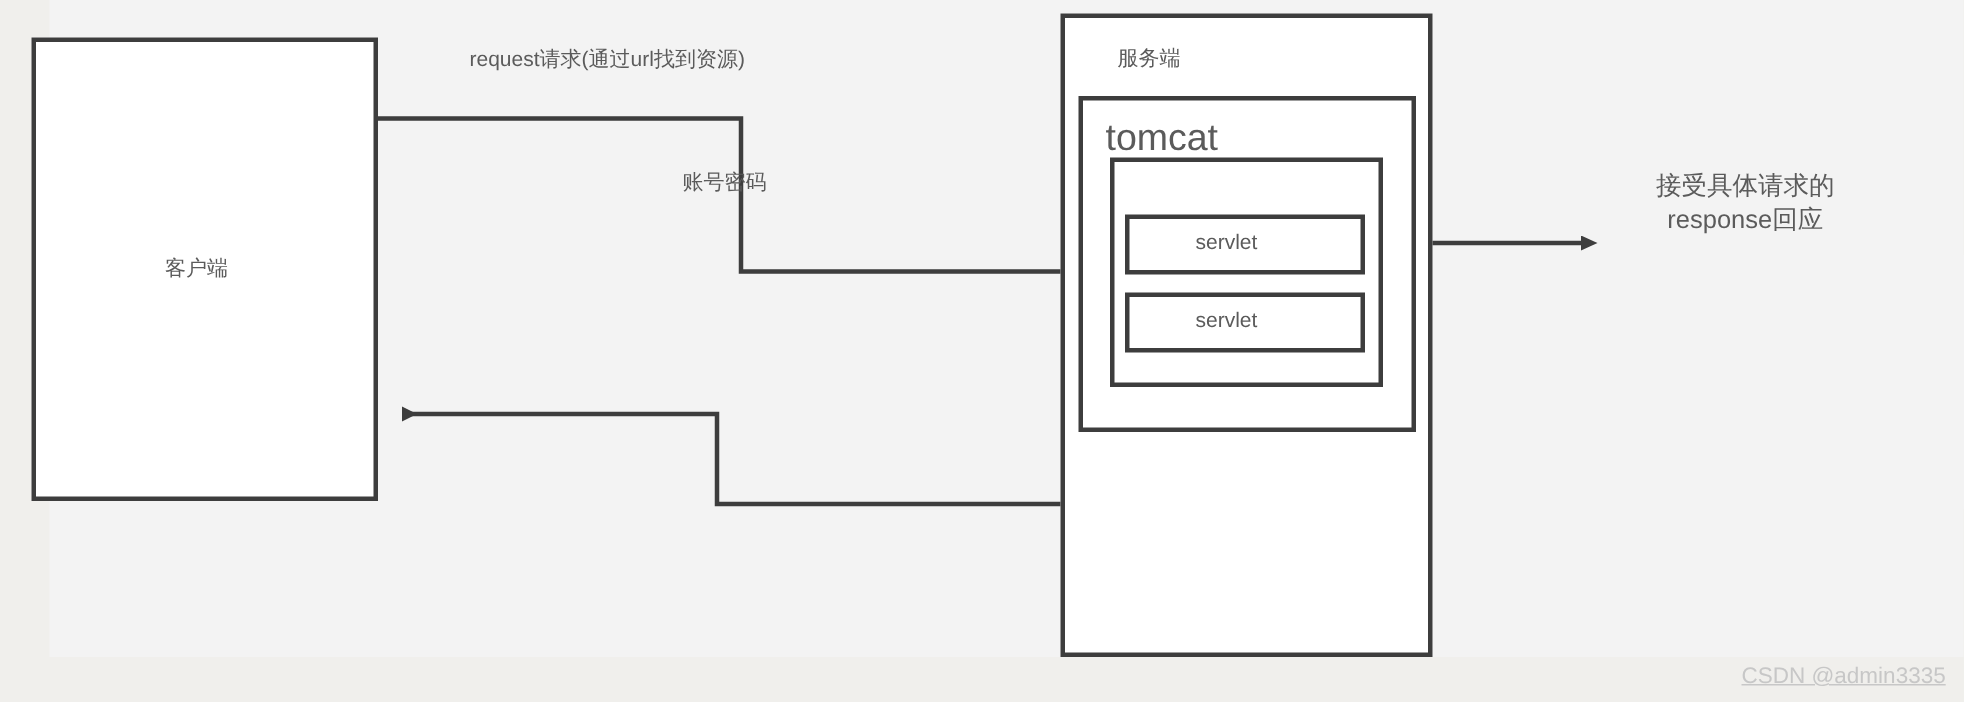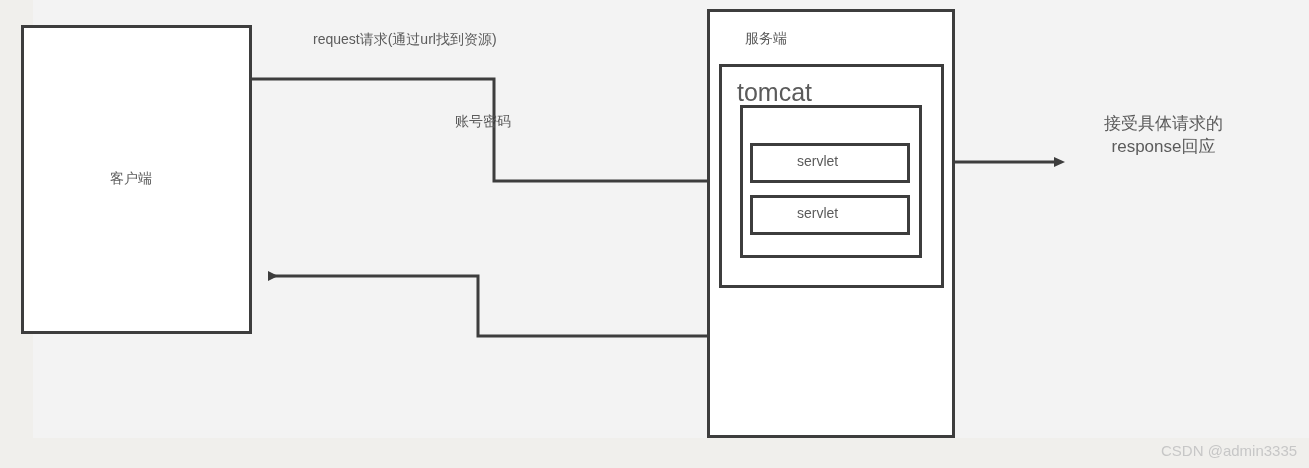--- a/index.html
+++ b/index.html
@@ -112,15 +112,15 @@
   <div class="edge-label cn17" style="left:313px; top:31px;">request请求(通过url找到资源)</div>
 
   <div class="edge-label cn17" style="left:455px; top:113px;">账号密码</div>
 
 
   <div class="multi-label cn16" style="left:1066px; top:113px; width:195px;">
     <div>接受具体请求的</div>
     <div>response回应</div>
   </div>
 
-  <div class="watermark" style="left:1161px; top:442px;">CSDN @admin3335</div>
+  <div class="watermark" style="left:1161px; top:442px;text-decoration:underline;">CSDN @admin3335</div>
 
 </div>
 
 </body></html>

